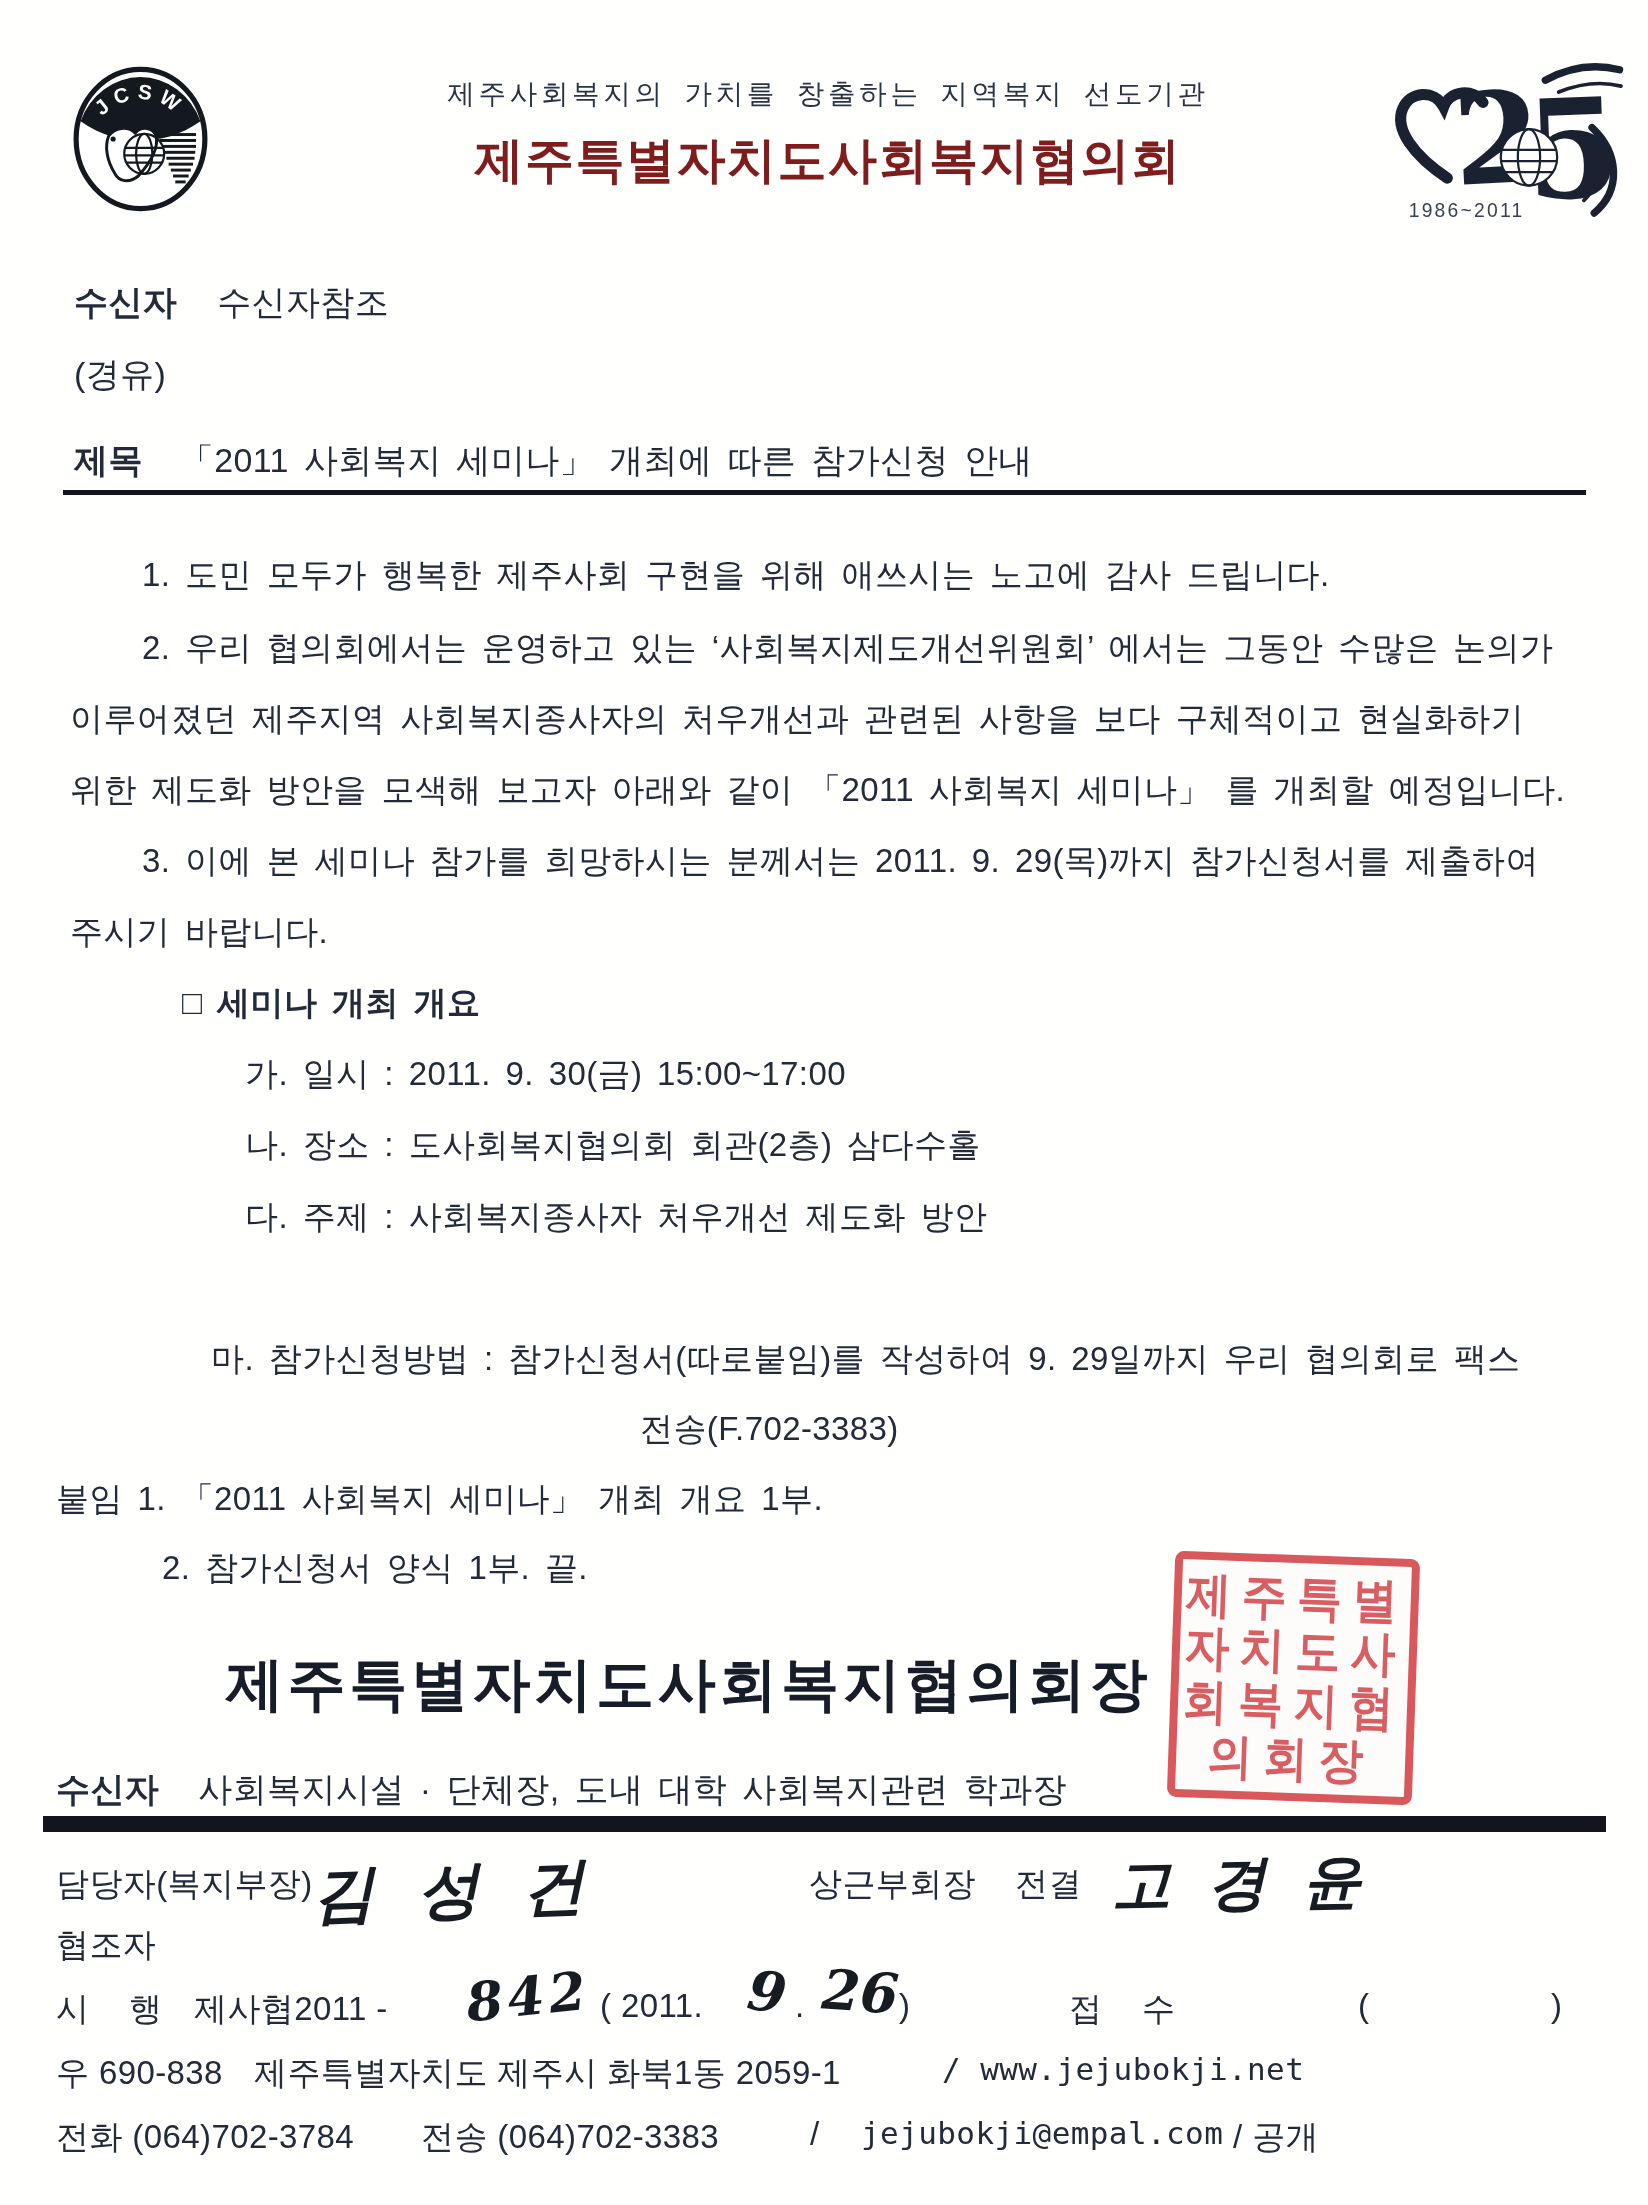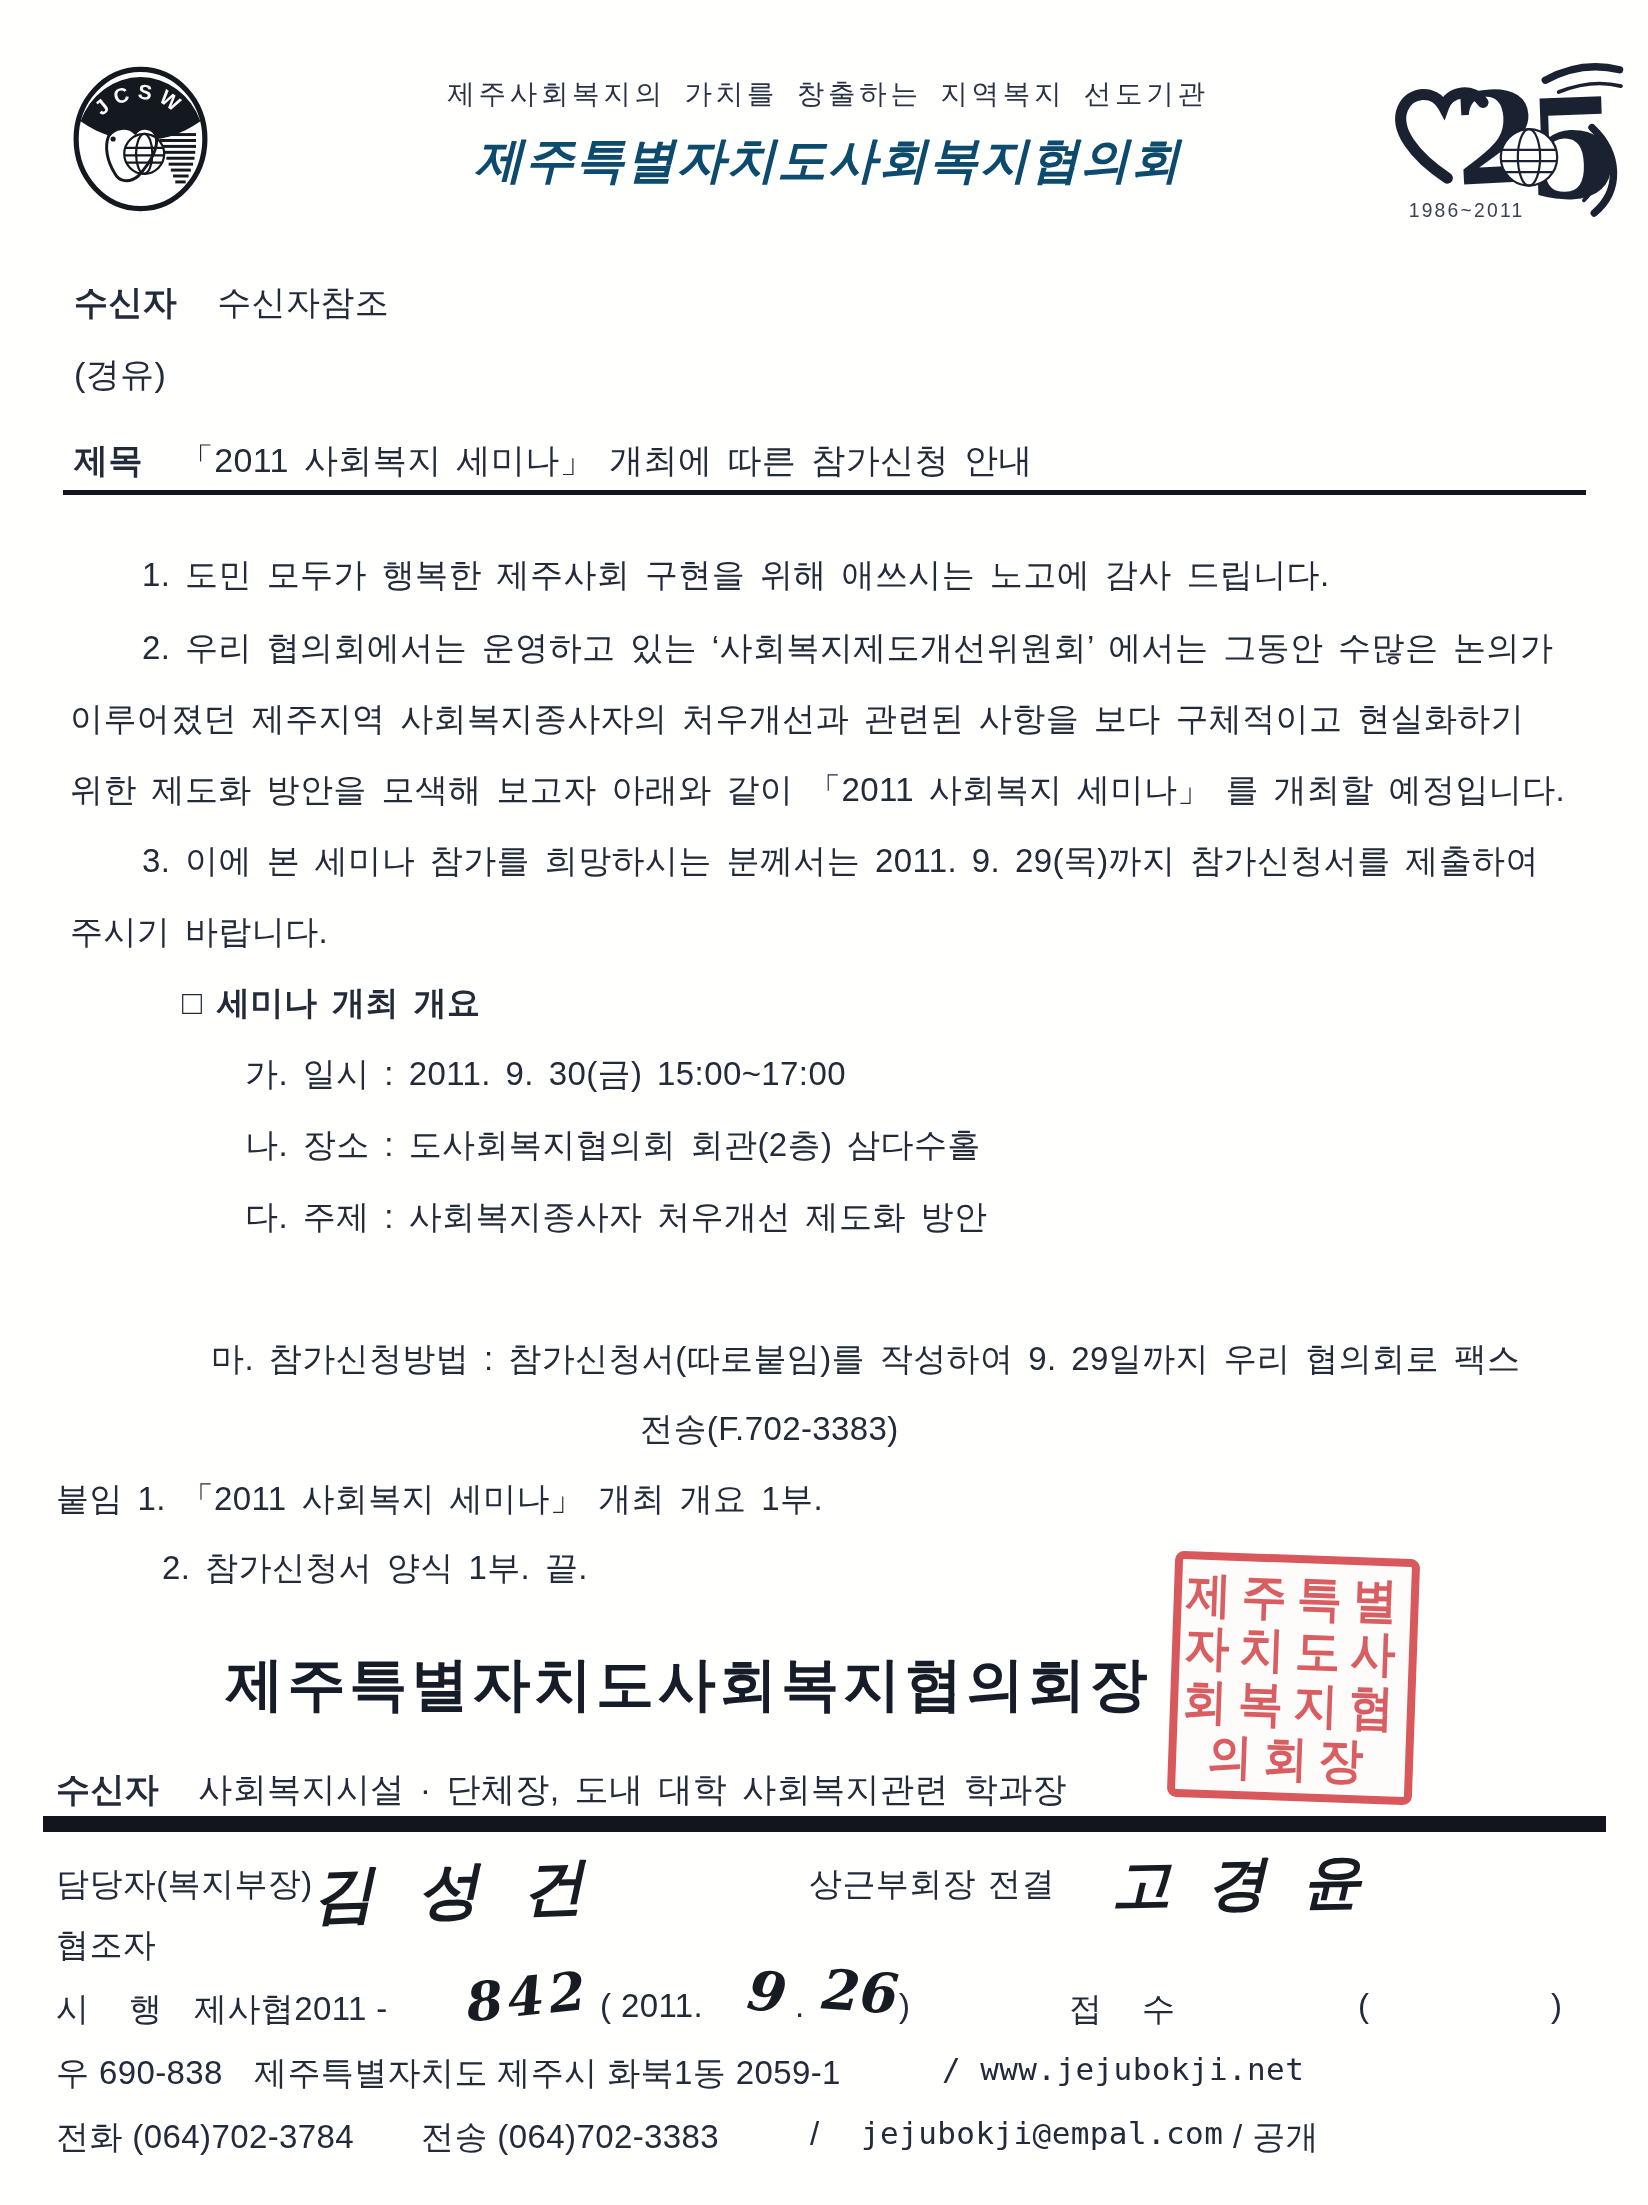--- a/index.html
+++ b/index.html
@@ -14,21 +14,21 @@
   .doc-line{font-size:33px; white-space:nowrap; word-spacing:5.2px; letter-spacing:0.4px;}
   .strong{font-weight:700;}
   .hand{
     font-family:"DejaVu Serif", serif;
     font-style:italic; font-weight:600; color:#171c23;
     white-space:nowrap;
   }
   .mono{font-family:"DejaVu Sans Mono", monospace;}
   
   .slogan{font-size:27.5px; letter-spacing:3.7px; word-spacing:7.4px; color:#2a3246; white-space:nowrap;}
-  .org-name{font-size:49px; font-weight:800; letter-spacing:1.5px; color:#0c4a6e; white-space:nowrap; margin-top:16.3px;font-style:italic;}
+  .org-name{font-size:49px; font-weight:800; letter-spacing:1.5px; color:#7f1d1d; white-space:nowrap; margin-top:16.3px;}
   
   .rule{background:#12151d;}
   
   .sig-title{
     font-size:58px; font-weight:800; letter-spacing:3.7px; color:#161c28; white-space:nowrap;
   }
   
   .stamp{
     width:245px; height:246px;
     border:8.2px solid rgba(213,74,78,0.92);
@@ -168,21 +168,21 @@
     <span class="strong">수신자</span>
     <span style="display:inline-block; width:9px;"></span>
     <span>사회복지시설 · 단체장, 도내 대학 사회복지관련 학과장</span>
   </div>
 
   <div class="abs rule" style="left:43px; top:1816px; width:1563px; height:15.6px;"></div>
 
   <div class="abs foot-line" style="left:56px; top:1862px;">담당자(복지부장)</div>
   <div class="abs hand" style="left:312px; top:1848px; font-size:62px; letter-spacing:43px; transform:rotate(-2deg);">김성건</div>
   <div class="abs foot-line" style="left:809px; top:1862px;">상근부회장</div>
-  <div class="abs foot-line" style="left:988px; top:1862px;">전결</div>
+  <div class="abs foot-line" style="left:1015px; top:1862px;">전결</div>
   <div class="abs hand" style="left:1112px; top:1844px; font-size:59px; letter-spacing:36px; transform:rotate(-1deg);">고경윤</div>
 
   <div class="abs foot-line" style="left:56px; top:1923px;">협조자</div>
 
   <div class="abs foot-line wide-gap" style="left:56px; top:1987px;">시 행</div>
   <div class="abs foot-line" style="left:194px; top:1987px;">제사협2011 -</div>
   <div class="abs hand" style="left:466px; top:1965px; font-size:53px; letter-spacing:4.5px; transform:rotate(-6deg);">842</div>
   <div class="abs foot-line" style="left:600px; top:1987px;">( 2011.</div>
   <div class="abs hand" style="left:748px; top:1959px; font-size:55px; transform:rotate(8deg);">9</div>
   <div class="abs foot-line" style="left:795px; top:1987px;">.</div>

